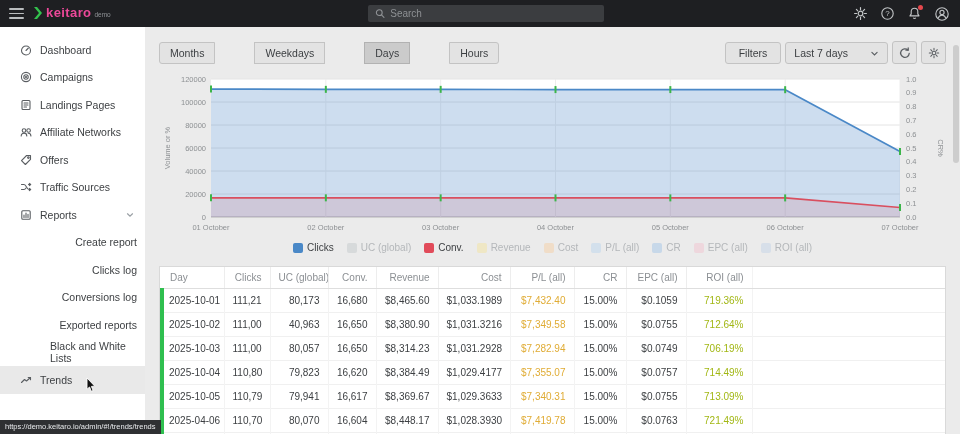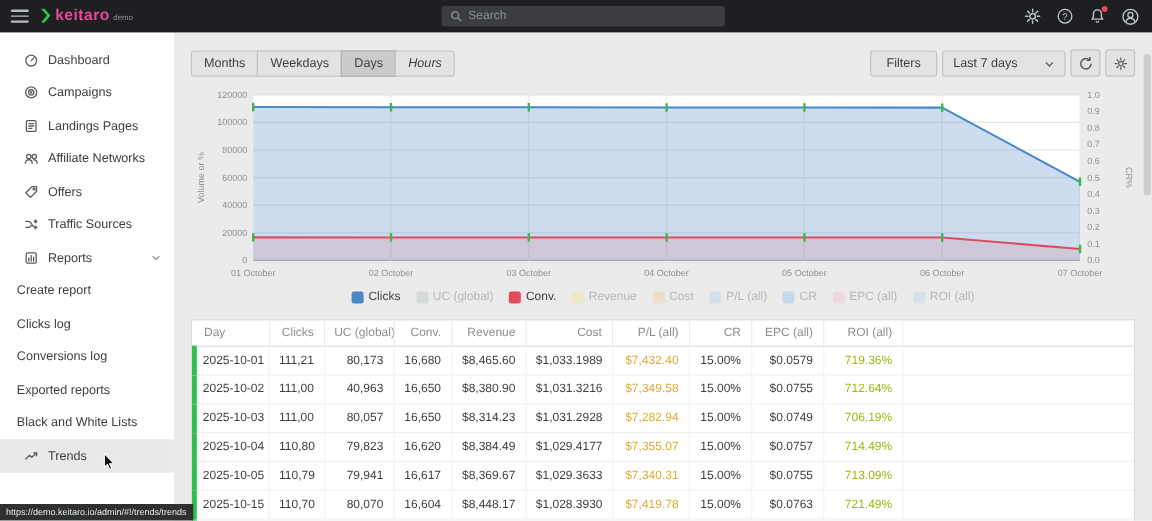--- a/index.html
+++ b/index.html
@@ -18,31 +18,31 @@
   .search input { background:transparent; border:0; outline:0; color:#cfd2d4; font-size:10px; width:100%; margin-left:5px; }
   .search input::placeholder { color:#8e9194; }
   .top-icons { position:absolute; right:10px; top:0; height:27px; display:flex; align-items:center; gap:12px; color:#c3c6c8; }
   .top-icon { position:relative; cursor:pointer; display:flex; }
   .bell-badge { position:absolute; top:-1px; right:-1px; width:5px; height:5px; border-radius:50%; background:#e5484d; }
 
   
   .sidebar { position:absolute; top:27px; left:0; width:145px; bottom:0; background:#ffffff; padding-top:9px; z-index:5; }
   .side-item { height:27.5px; display:flex; align-items:center; padding-left:20px; padding-right:8px; font-size:10.5px; color:#3c3f42; cursor:pointer; }
   .side-item svg { margin-right:8px; color:#5a5e62; flex:none; }
-  .side-item.sub { padding-left:14px; }
+  .side-item.sub { padding-left:50px;justify-content:flex-end; }
   .side-item.active { background:#e9e9e9; }
   .side-item .chev { margin-left:auto; margin-right:2px; color:#9aa0a5; }
 
   
   .main { position:absolute; left:145px; top:27px; right:0; bottom:0; background:#ebebeb; }
   .toolbar { display:flex; align-items:center; padding:14px 14px 5px; }
-  .tabs { display:flex; }
+  .tabs { display:flex;gap:40px; }
   .tab { font-size:10.5px; color:#3c3f42; background:#e3e3e3; border:1px solid #c3c3c3; padding:4px 10px; margin-left:-1px; cursor:pointer; font-family:inherit; }
   .tab:first-child { margin-left:0; border-radius:3px 0 0 3px; }
-  .tab:last-child { border-radius:0 3px 3px 0;font-style:italic; }
+  .tab:last-child { border-radius:0 3px 3px 0; }
   .tab.active { background:#cbcbcb; border-color:#b2b2b2; }
   .toolbar-right { margin-left:auto; display:flex; align-items:flex-end; gap:4px; }
   .btn { font-size:10.5px; color:#3c3f42; background:#e3e3e3; border:1px solid #c3c3c3; padding:4px 13px; border-radius:3px; cursor:pointer; font-family:inherit; }
   .select { font-size:10.5px; color:#3c3f42; background:#e3e3e3; border:1px solid #c3c3c3; padding:4px 8px; border-radius:3px; display:flex; align-items:center; gap:22px; cursor:pointer; }
   .select .sel-chev { color:#5a5e62; }
   .icon-btn { width:25px; height:23px; background:#e3e3e3; border:1px solid #c3c3c3; border-radius:3px; display:flex; align-items:center; justify-content:center; color:#5a5e62; cursor:pointer; }
 
   .chart-wrap { margin:2px 14px 0; }
   #chart { display:block; }
   svg text { font-family:"Liberation Sans", sans-serif; }
@@ -372,21 +372,21 @@
           <tbody>
             <tr>
               <td class="c-day">2025-10-01</td>
               <td class="">111,21</td>
               <td class="">80,173</td>
               <td class="">16,680</td>
               <td class="">$8,465.60</td>
               <td class="">$1,033.1989</td>
               <td class="" style="color:#e0ac35">$7,432.40</td>
               <td class="">15.00%</td>
-              <td class="">$0.0579</td>
+              <td class="">$0.1059</td>
               <td class="" style="color:#a2b714">719.36%</td>
               <td class="filler"></td>
             </tr>
             <tr>
               <td class="c-day">2025-10-02</td>
               <td class="">111,00</td>
               <td class="">40,963</td>
               <td class="">16,650</td>
               <td class="">$8,380.90</td>
               <td class="">$1,031.3216</td>
@@ -429,21 +429,21 @@
               <td class="">16,617</td>
               <td class="">$8,369.67</td>
               <td class="">$1,029.3633</td>
               <td class="" style="color:#e0ac35">$7,340.31</td>
               <td class="">15.00%</td>
               <td class="">$0.0755</td>
               <td class="" style="color:#a2b714">713.09%</td>
               <td class="filler"></td>
             </tr>
             <tr>
-              <td class="c-day">2025-10-15</td>
+              <td class="c-day">2025-04-06</td>
               <td class="">110,70</td>
               <td class="">80,070</td>
               <td class="">16,604</td>
               <td class="">$8,448.17</td>
               <td class="">$1,028.3930</td>
               <td class="" style="color:#e0ac35">$7,419.78</td>
               <td class="">15.00%</td>
               <td class="">$0.0763</td>
               <td class="" style="color:#a2b714">721.49%</td>
               <td class="filler"></td>

